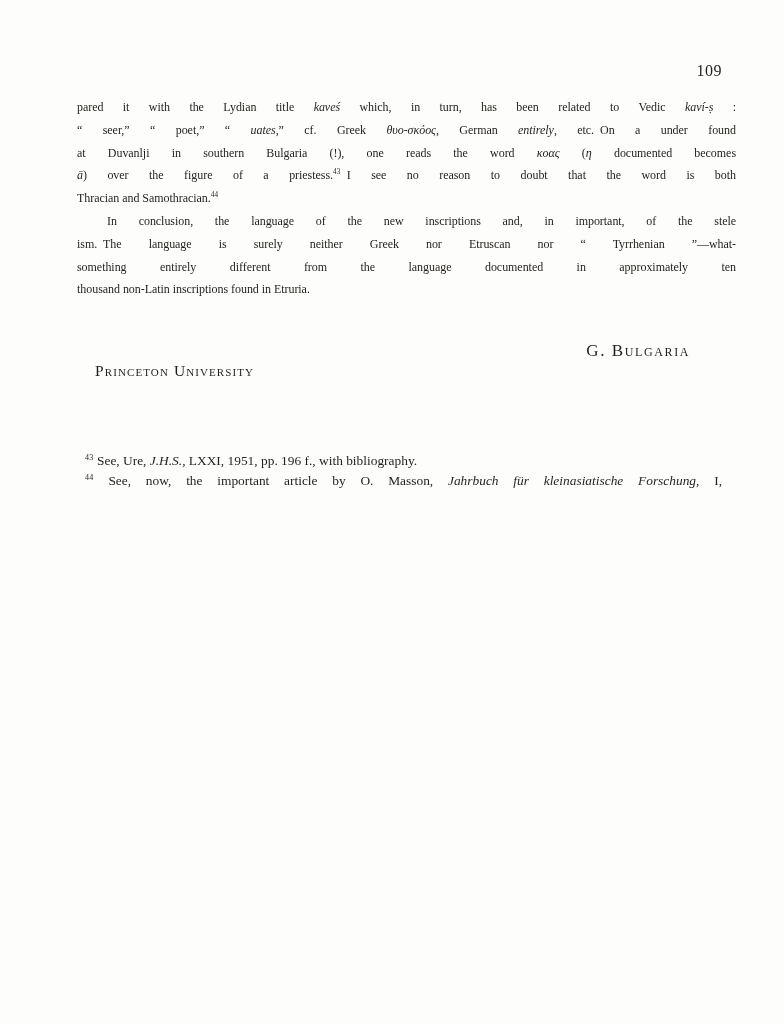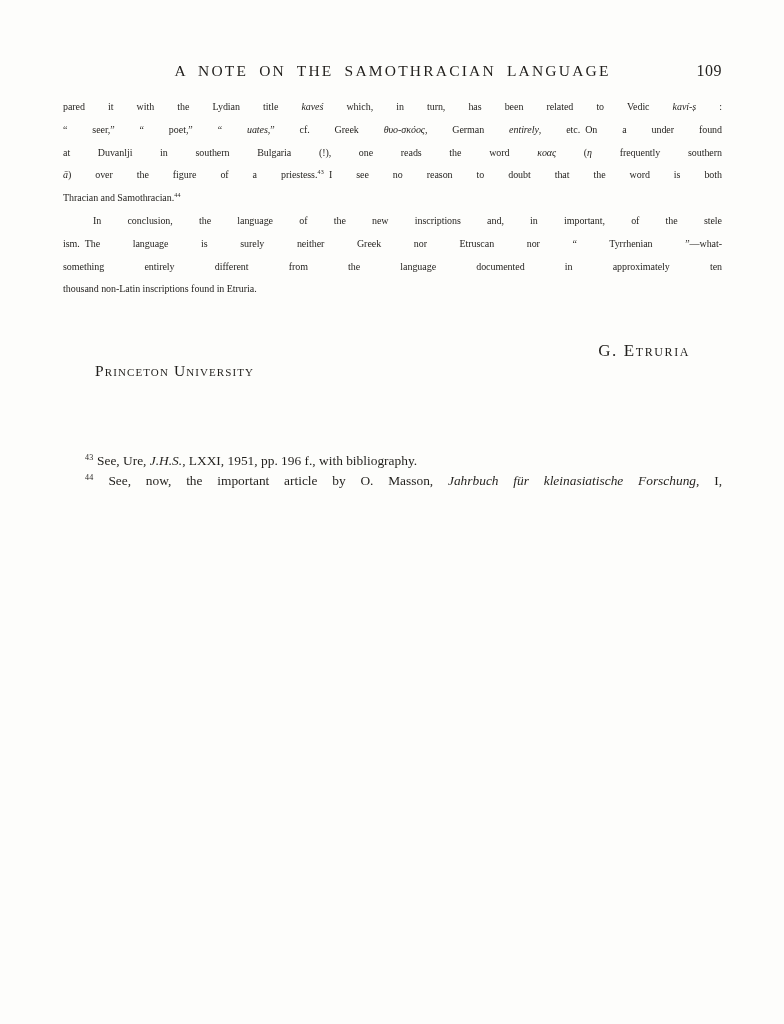--- a/index.html
+++ b/index.html
@@ -33,23 +33,23 @@
     right: 0;
     top: 0;
     letter-spacing: 0.5px;
     word-spacing: normal;
     font-size: 16px;
   }
   
   .body-text {
     position: absolute;
     top: 96px;
-    left: 63px;
+    left: 77px;
     width: 659px;
-    font-size: 10px;
+    font-size: 12px;
     letter-spacing: -0.05px;
   }
   .line {
     height: 22.8px;
     line-height: 22.8px;
     overflow: hidden;
     text-align: justify;
     text-align-last: justify;
     text-justify: inter-word;
   }
@@ -98,38 +98,37 @@
     line-height: 19.6px;
   }
   .footnotes .line.indent { text-indent: 22px; }
 </style>
 </head>
 <body>
 
 <div class="page" style="background: rgb(253, 253, 251); color: rgb(33, 31, 28);">
 
   <header class="running-head">
-    <span>A NOTE ON THE SAMOTHRACIAN LANGUAGE</span>
     <span class="page-number">109</span>
   </header>
 
   <main class="body-text">
       <div class="line"><span>pared it with the Lydian title </span><span class="i">kaveś</span><span> which, in turn, has been related to Vedic </span><span class="i">kaví-ṣ</span><span> :</span></div>
       <div class="line"><span>“ seer,” “ poet,” “ </span><span class="i">uates</span><span>,” cf. Greek </span><span class="i">θυο-σκόος</span><span>, German </span><span class="i">entirely</span><span>, etc. On a under found</span></div>
-      <div class="line"><span>at Duvanlji in southern Bulgaria (!), one reads the word </span><span class="i">κοας</span><span> (</span><span class="i">η</span><span> frequently southern</span></div>
+      <div class="line"><span>at Duvanlji in southern Bulgaria (!), one reads the word </span><span class="i">κοας</span><span> (</span><span class="i">η</span><span> documented becomes</span></div>
       <div class="line"><span class="i">ā</span><span>) over the figure of a priestess.</span><sup class="fnref">43</sup><span> I see no reason to doubt that the word is both</span></div>
       <div class="line last"><span>Thracian and Samothracian.</span><sup class="fnref">44</sup></div>
       <div class="line indent"><span>In conclusion, the language of the new inscriptions and, in important, of the stele</span></div>
       <div class="line"><span>ism. The language is surely neither Greek nor Etruscan nor “ Tyrrhenian ”—what-</span></div>
       <div class="line"><span>something entirely different from the language documented in approximately ten</span></div>
       <div class="line last"><span>thousand non-Latin inscriptions found in Etruria.</span></div>
     </main>
 
   <div class="signature">
-    <span>G. Etruria</span>
+    <span>G. Bulgaria</span>
   </div>
 
   <div class="affiliation">
     <span>Princeton University</span>
   </div>
 
   <div class="footnotes">
       <div class="line indent last"><sup class="fnref">43</sup><span> See, Ure, </span><span class="i">J.H.S.</span><span>, LXXI, 1951, pp. 196 f., with bibliography.</span></div>
       <div class="line indent"><sup class="fnref">44</sup><span> See, now, the important article by O. Masson, </span><span class="i">Jahrbuch für kleinasiatische Forschung</span><span>, I,</span></div>
     </div>

